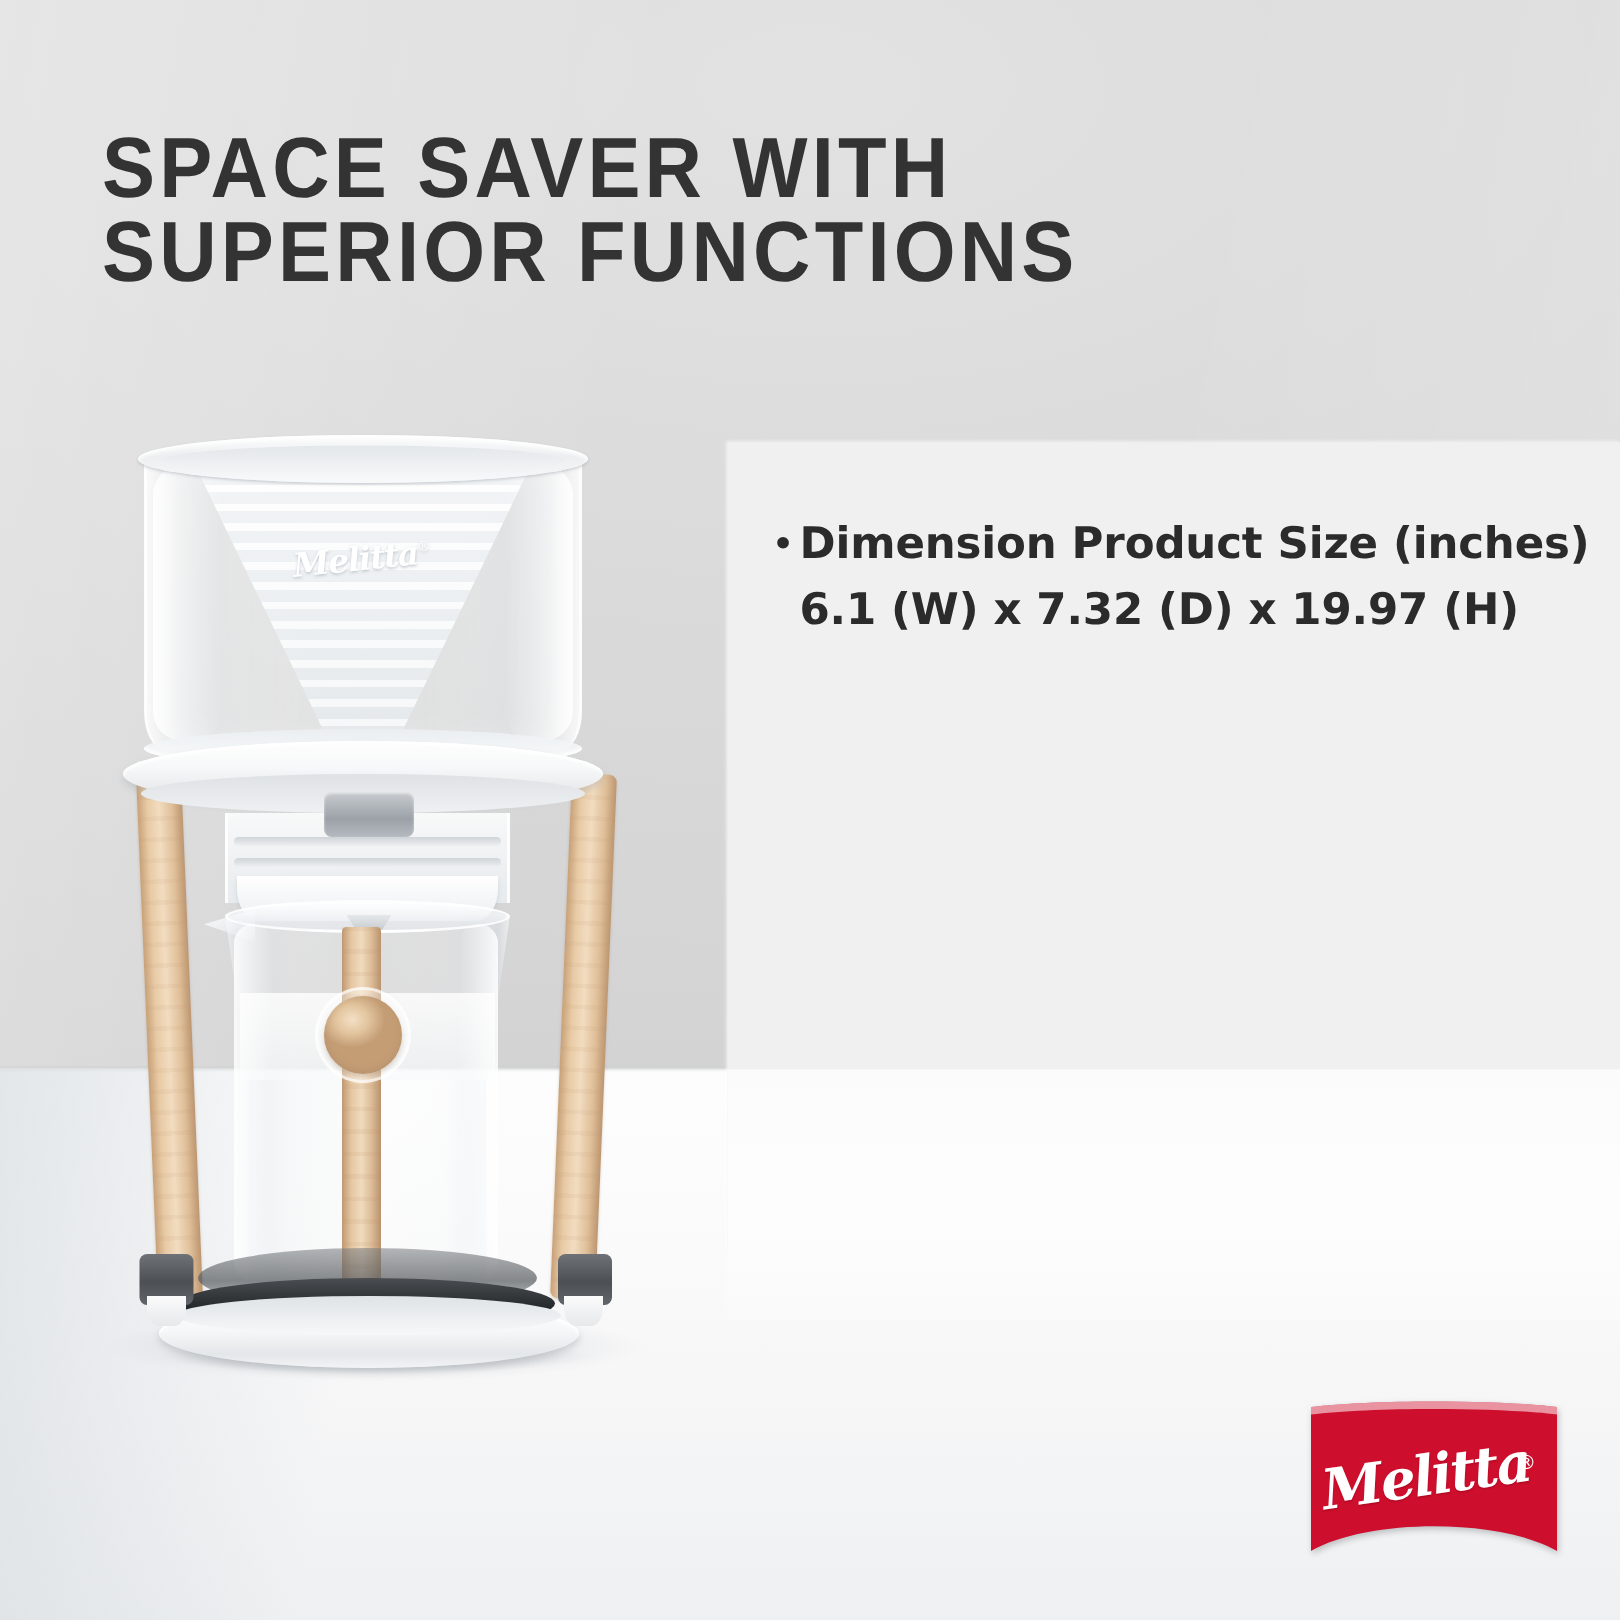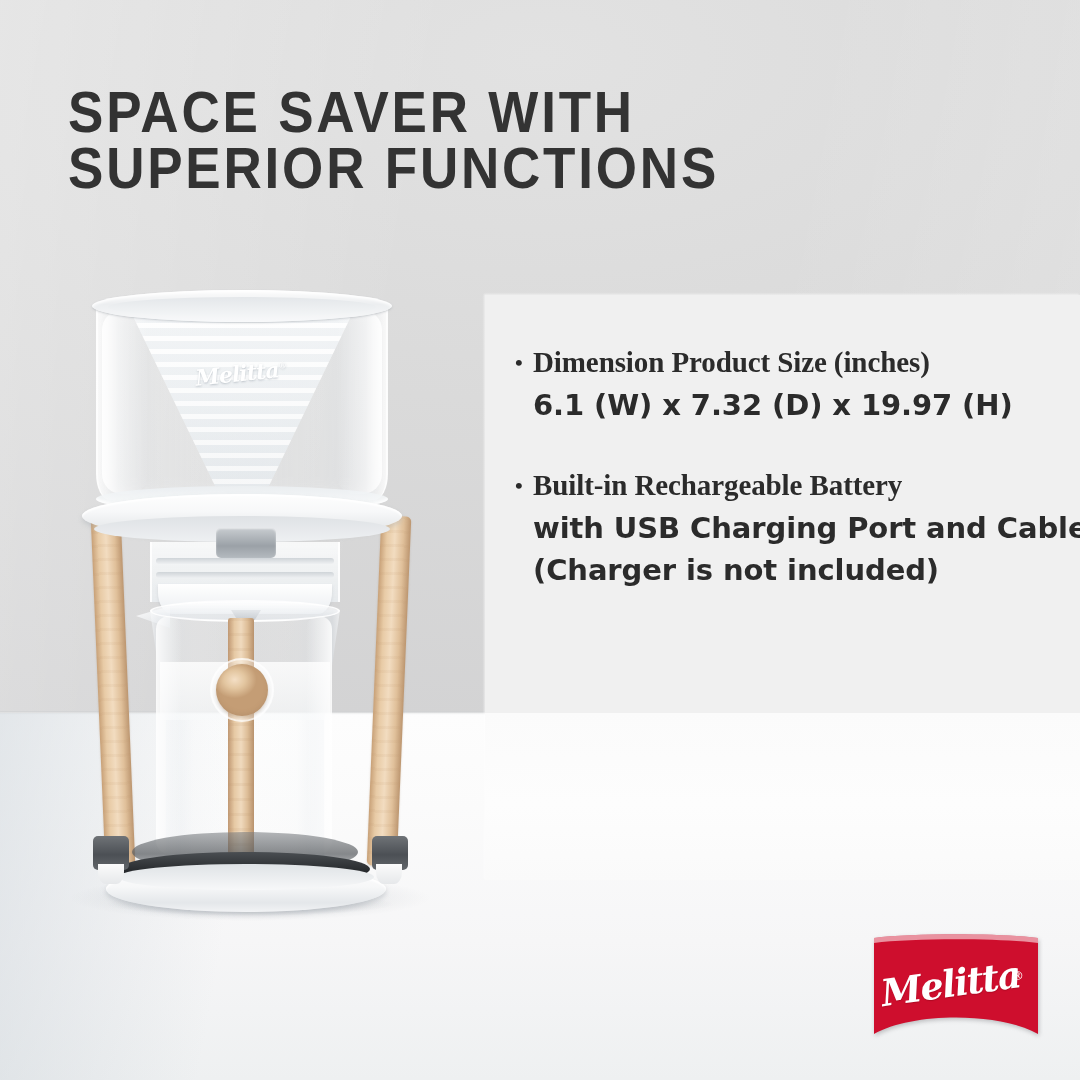--- a/index.html
+++ b/index.html
@@ -73,21 +73,21 @@
     display:block;
     color:#2b2b2b;
     font-family:"DejaVu Sans","Liberation Sans", sans-serif;
     font-weight:700;
     font-size:29px;
     line-height:42px;
     letter-spacing:-.1px;
     padding-left:18px;
     white-space:nowrap;
   }
-  .spec-item .spec-line:first-child { padding-left:0;font-family:Liberation Serif, serif; }
+  .spec-item .spec-line:first-child { padding-left:0; }
   .spec-item .spec-line:first-child::before {
     content:"\2022";
     display:inline-block;
     width:18px;
     font-size:22px;
     vertical-align:2px;
   }
 
   
   .brand-logo {
@@ -429,25 +429,20 @@
     <div class="spec-panel-lower"></div>
     <div class="spec-list">
 
       <div class="spec-item">
         <span class="spec-line">Dimension Product Size (inches)</span>
         <span class="spec-line">6.1 (W) x 7.32 (D) x 19.97 (H)</span>
       </div>
 
 
 
-      <div class="spec-item">
-        <span class="spec-line">Built-in Rechargeable Battery</span>
-        <span class="spec-line">with USB Charging Port and Cable</span>
-        <span class="spec-line">(Charger is not included)</span>
-      </div>
 
     </div>
   </div>
 
   <div class="brand-logo">
     <svg viewBox="0 0 168 108" xmlns="http://www.w3.org/2000/svg">
       <path d="M2,6 C40,1 128,1 166,6 L166,102 C128,80 40,80 2,102 Z" fill="#ce0e2d"></path>
       <path d="M2,6 C40,1 128,1 166,6 L166,11 C128,6 40,6 2,11 Z" fill="#ffffff" opacity=".55"></path>
     </svg>
     <div class="brand-script">

